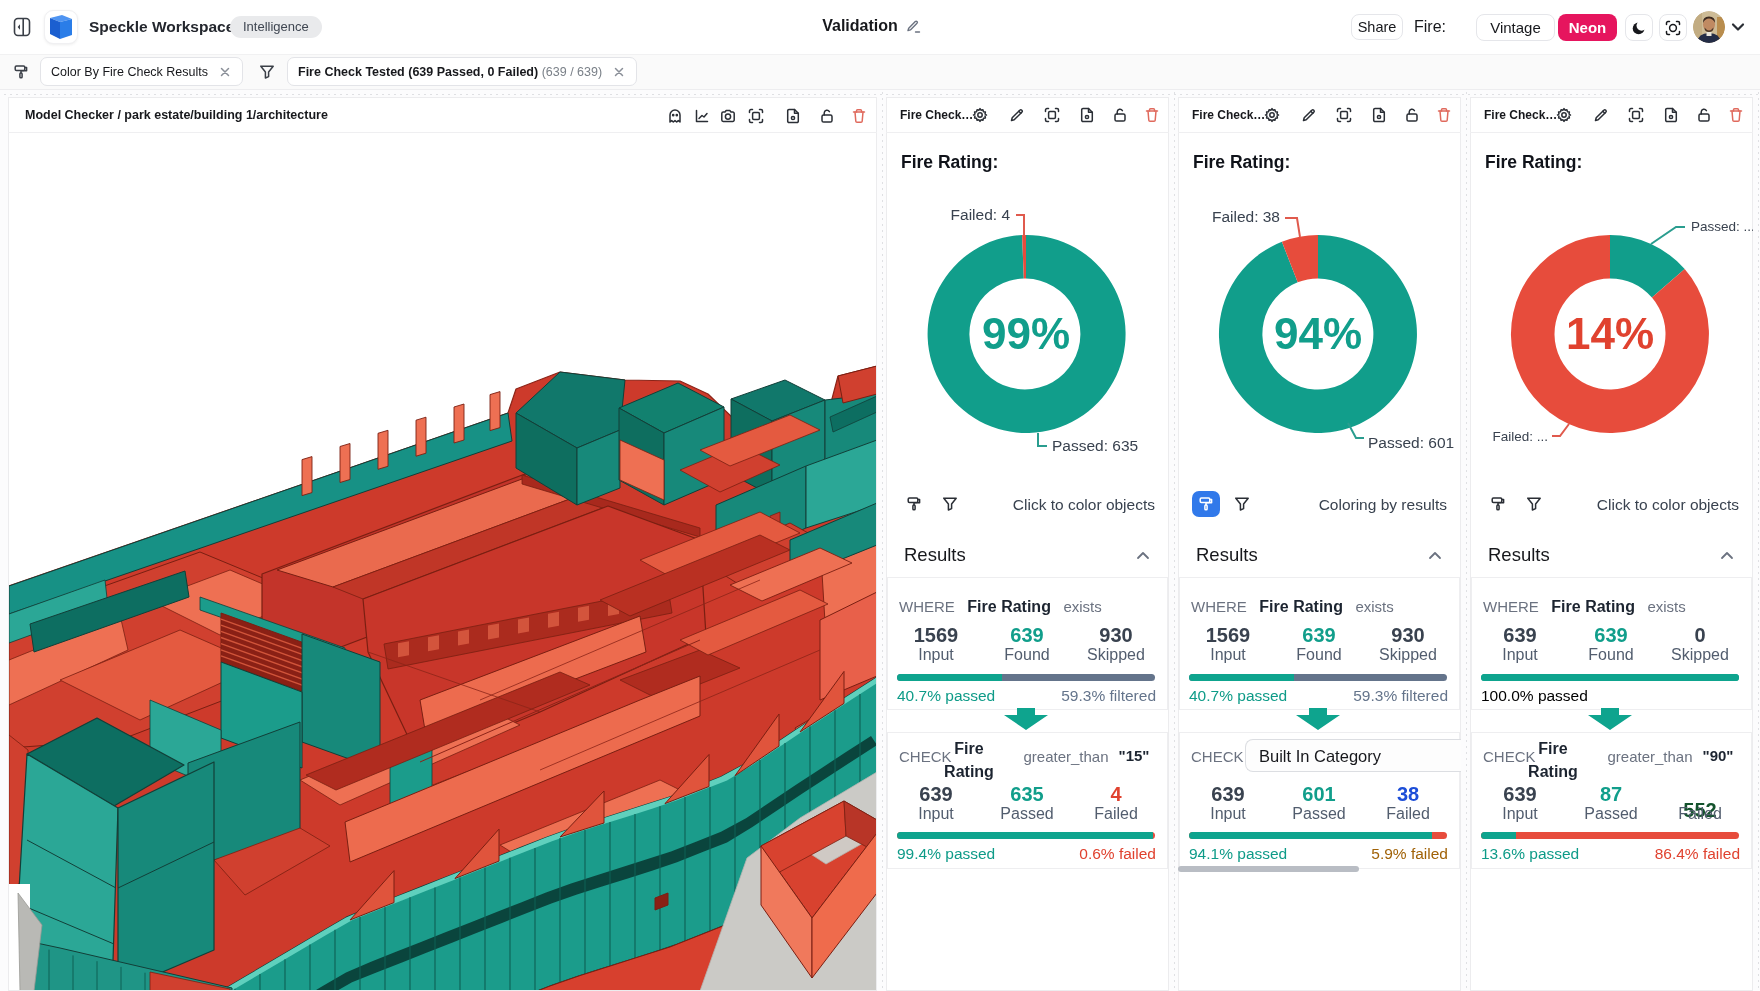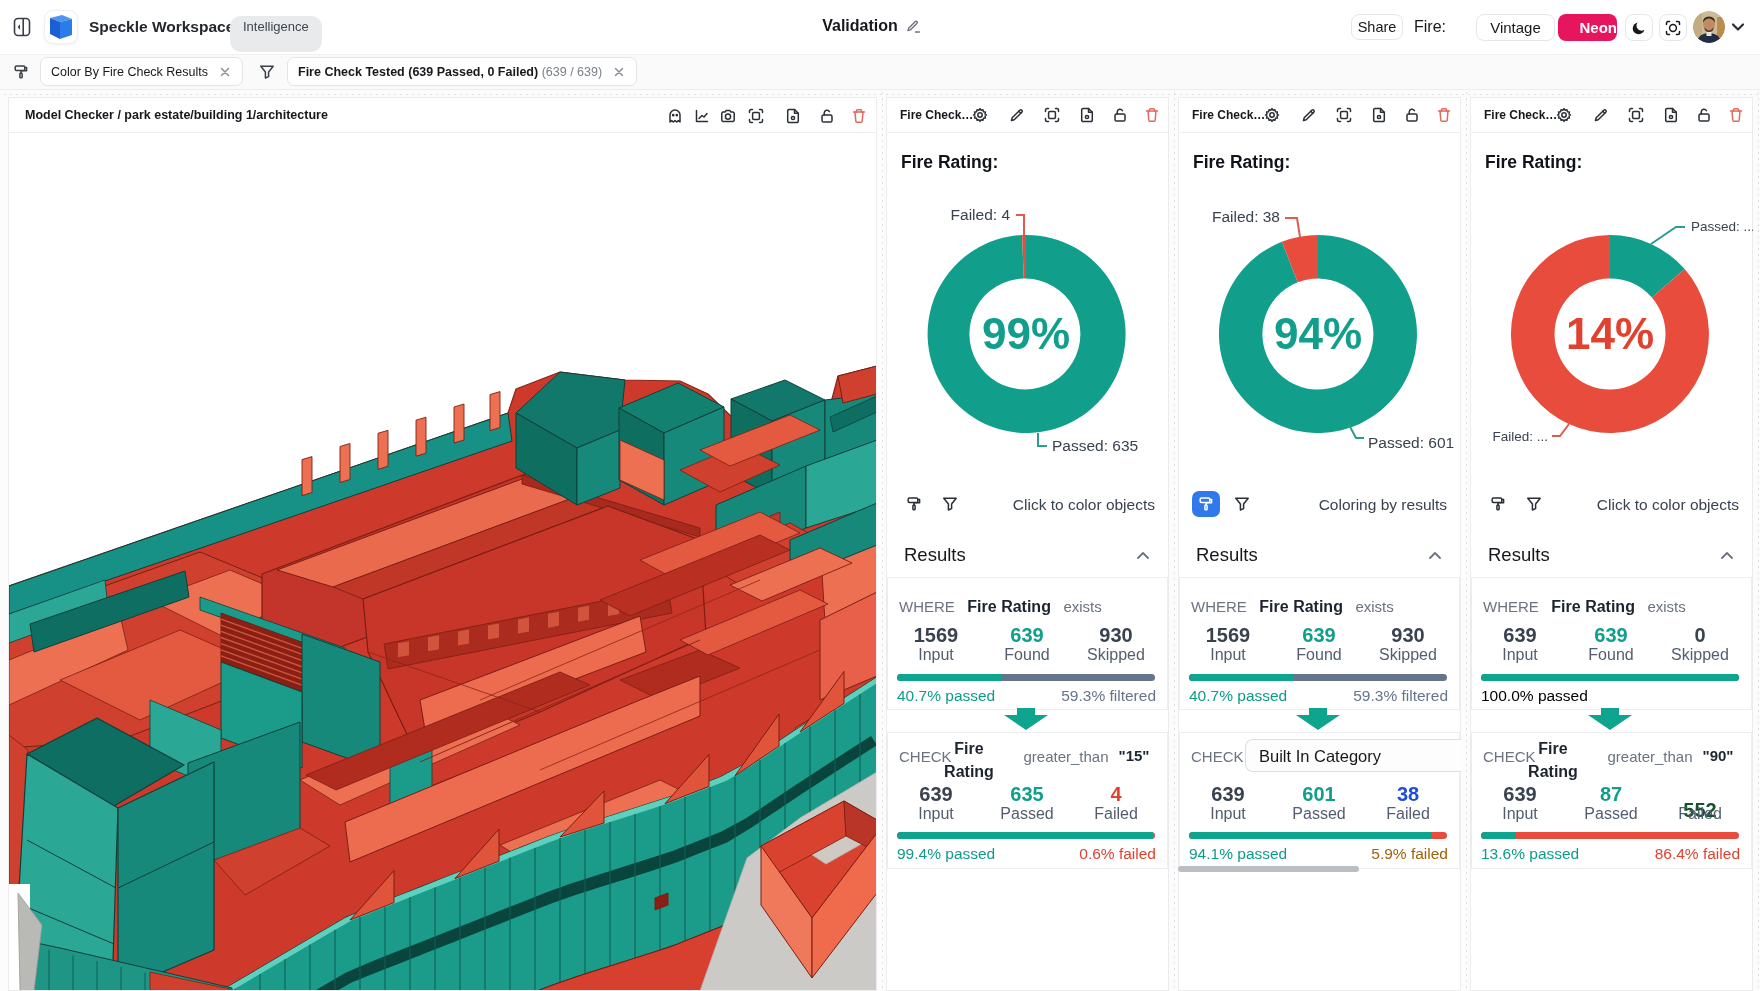--- a/index.html
+++ b/index.html
@@ -35,34 +35,34 @@
 <div class="abs" style="left:45px; top:10px;">
     <svg class="ic" width="32" height="34" viewBox="0 0 32 34" style="">
       <g>
         <polygon points="5,8 17,5 27,9 15,12" fill="#4f94f2"></polygon>
         <polygon points="5,8 15,12 15,29 5,24" fill="#1b5fd0"></polygon>
         <polygon points="15,12 27,9 27,25 15,29" fill="#2a7de8"></polygon>
       </g>
     </svg>
   </div>
 <div class="abs" style="left:89px; top:18px; font-size:15.5px; color:#24272e; font-weight:700;">Speckle Workspace</div>
-<div class="abs" style="left:230px; top:16px; height:36px; background:#e9eaec; border-radius:11px; padding:0 13px; font-size:13px; color:#3f4651; line-height:22px;">Intelligence</div>
+<div class="abs" style="left:230px; top:16px; height:22px; background:#e9eaec; border-radius:11px; padding:0 13px; font-size:13px; color:#3f4651; line-height:22px;">Intelligence</div>
 <div class="abs" style="left:770px; top:17px; width:180px; text-align:center; font-size:16px; font-weight:bold; color:#17181c;">Validation</div>
 <div class="abs" style="left:906px; top:19px;">
     <svg class="ic" width="16" height="16" viewBox="0 0 16 16" style="">
       <g fill="none" stroke="#6b7280" stroke-width="1.4" stroke-linecap="round" stroke-linejoin="round">
         <path d="M2 11.5 L2.7 9.2 L9.3 2.6 A1.2 1.2 0 0 1 11 4.3 L4.4 10.9 Z"></path>
         <path d="M9.5 13 H13.5"></path>
       </g>
     </svg>
   </div>
 <div class="btn" style="left:1351px; top:14px; width:52px; height:26px; font-size:14.5px;">Share</div>
 <div class="abs" style="left:1414px; top:18px; font-size:16px; color:#17181c;">Fire:</div>
 <div class="btn" style="left:1476px; top:14px; width:79px; height:27px;">Vintage</div>
-<div class="abs" style="left:1558px; top:14px; width:59px; height:27px; background:#e6155e; border-radius:8px; color:#fff; font-weight:bold; font-size:15px; text-align:right; line-height:27px;">Neon</div>
+<div class="abs" style="left:1558px; top:14px; width:59px; height:27px; background:#e6155e; border-radius:8px; color:#fff; font-weight:bold; font-size:15px; text-align:center; line-height:27px;">Neon</div>
 <div class="btn" style="left:1625px; top:14px; width:28px; height:27px;">
     <svg class="ic" width="16" height="16" viewBox="0 0 16 16" style="">
       <circle cx="7.6" cy="8.4" r="5.9" fill="#17181c"></circle>
       <circle cx="10.6" cy="5.6" r="5.1" fill="#ffffff"></circle>
     </svg>
   </div>
 <div class="btn" style="left:1659px; top:14px; width:28px; height:27px;">
     <svg class="ic" width="16" height="16" viewBox="0 0 16 16" style="">
       <g fill="none" stroke="#17181c" stroke-width="1.5" stroke-linecap="round">
         <path d="M1.5 4.5 V3 A1.5 1.5 0 0 1 3 1.5 H4.5"></path>

